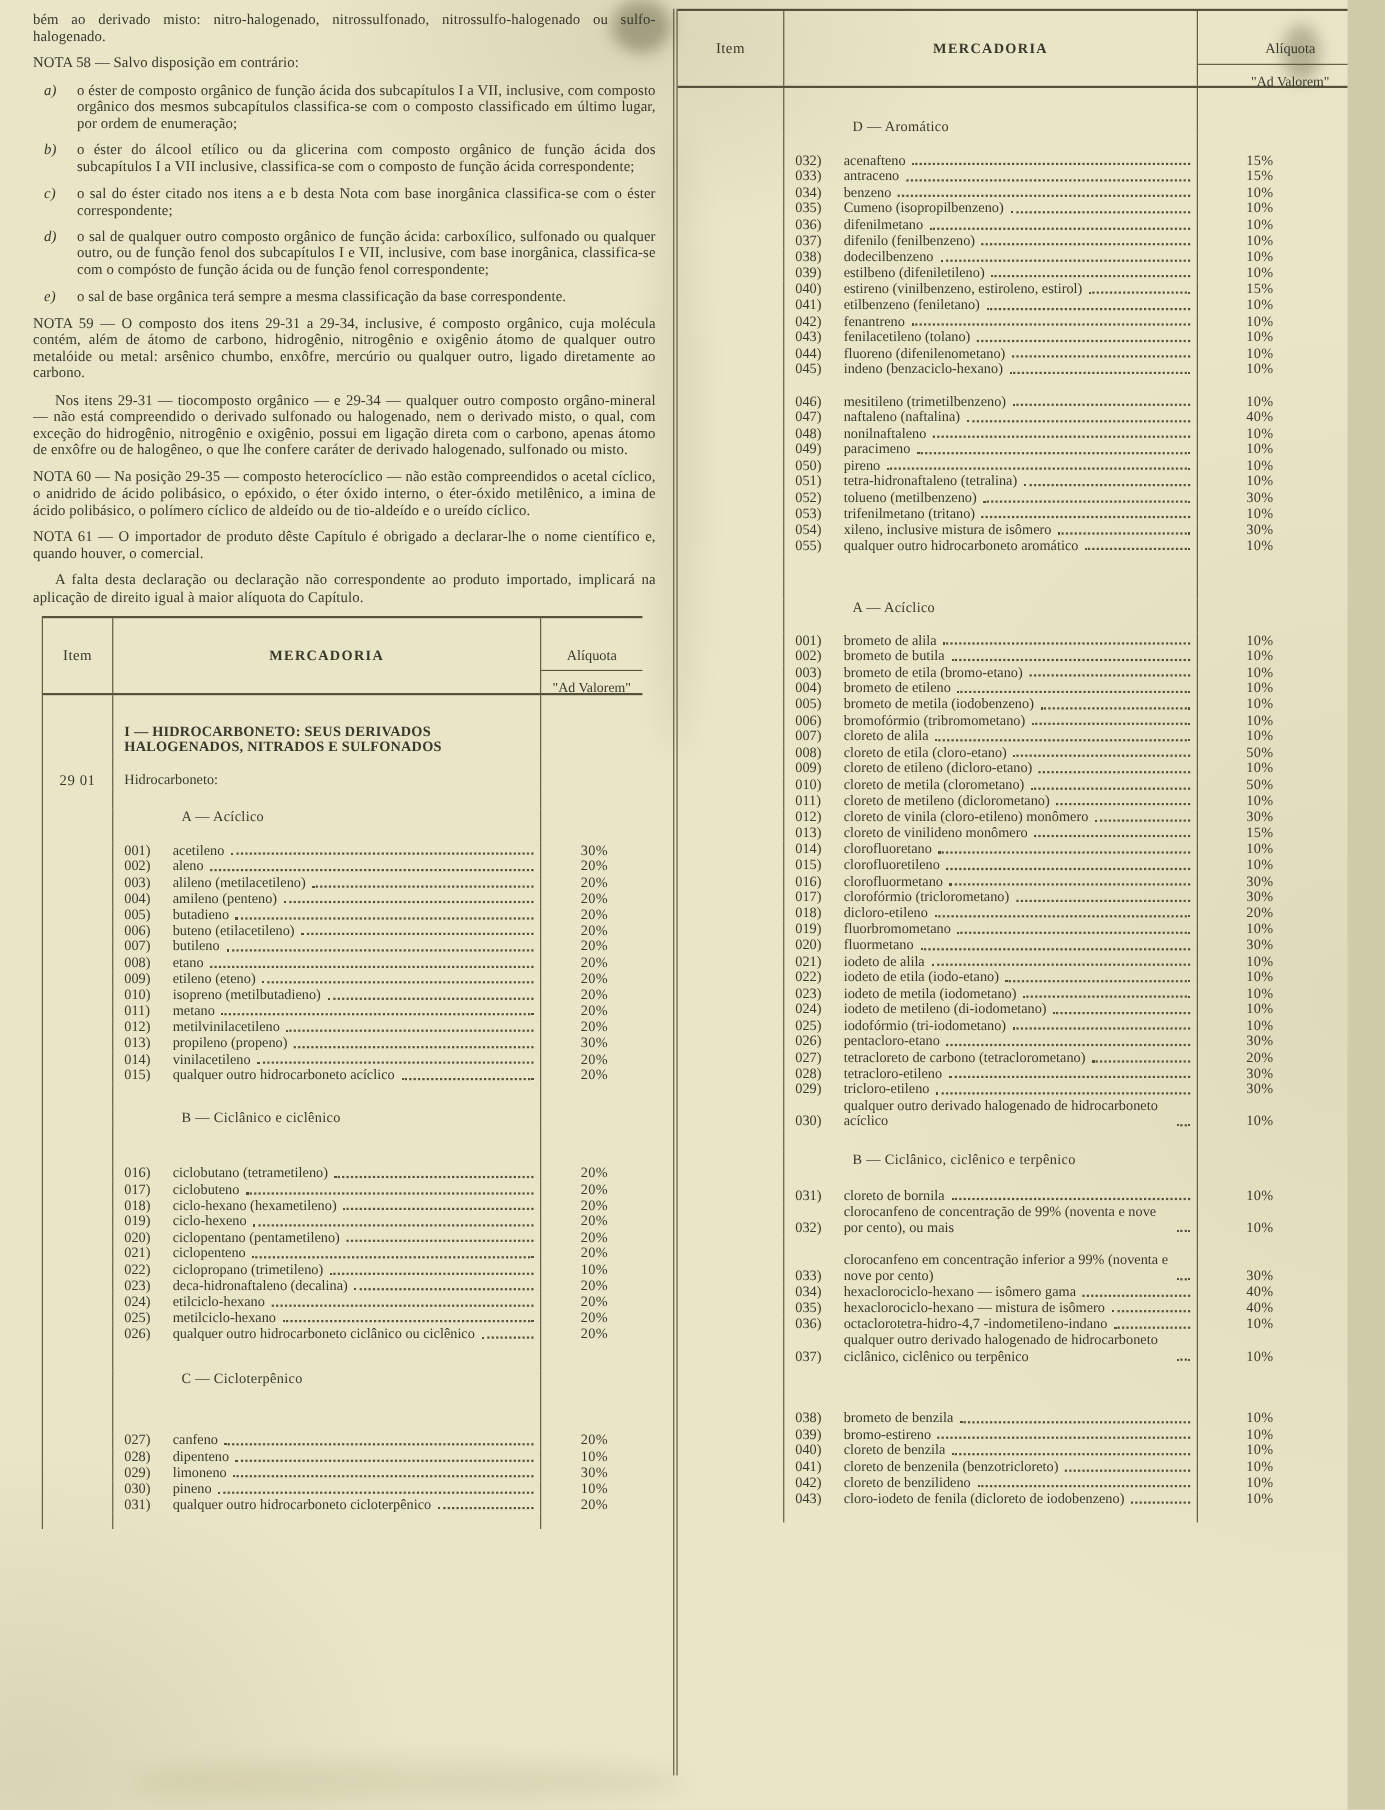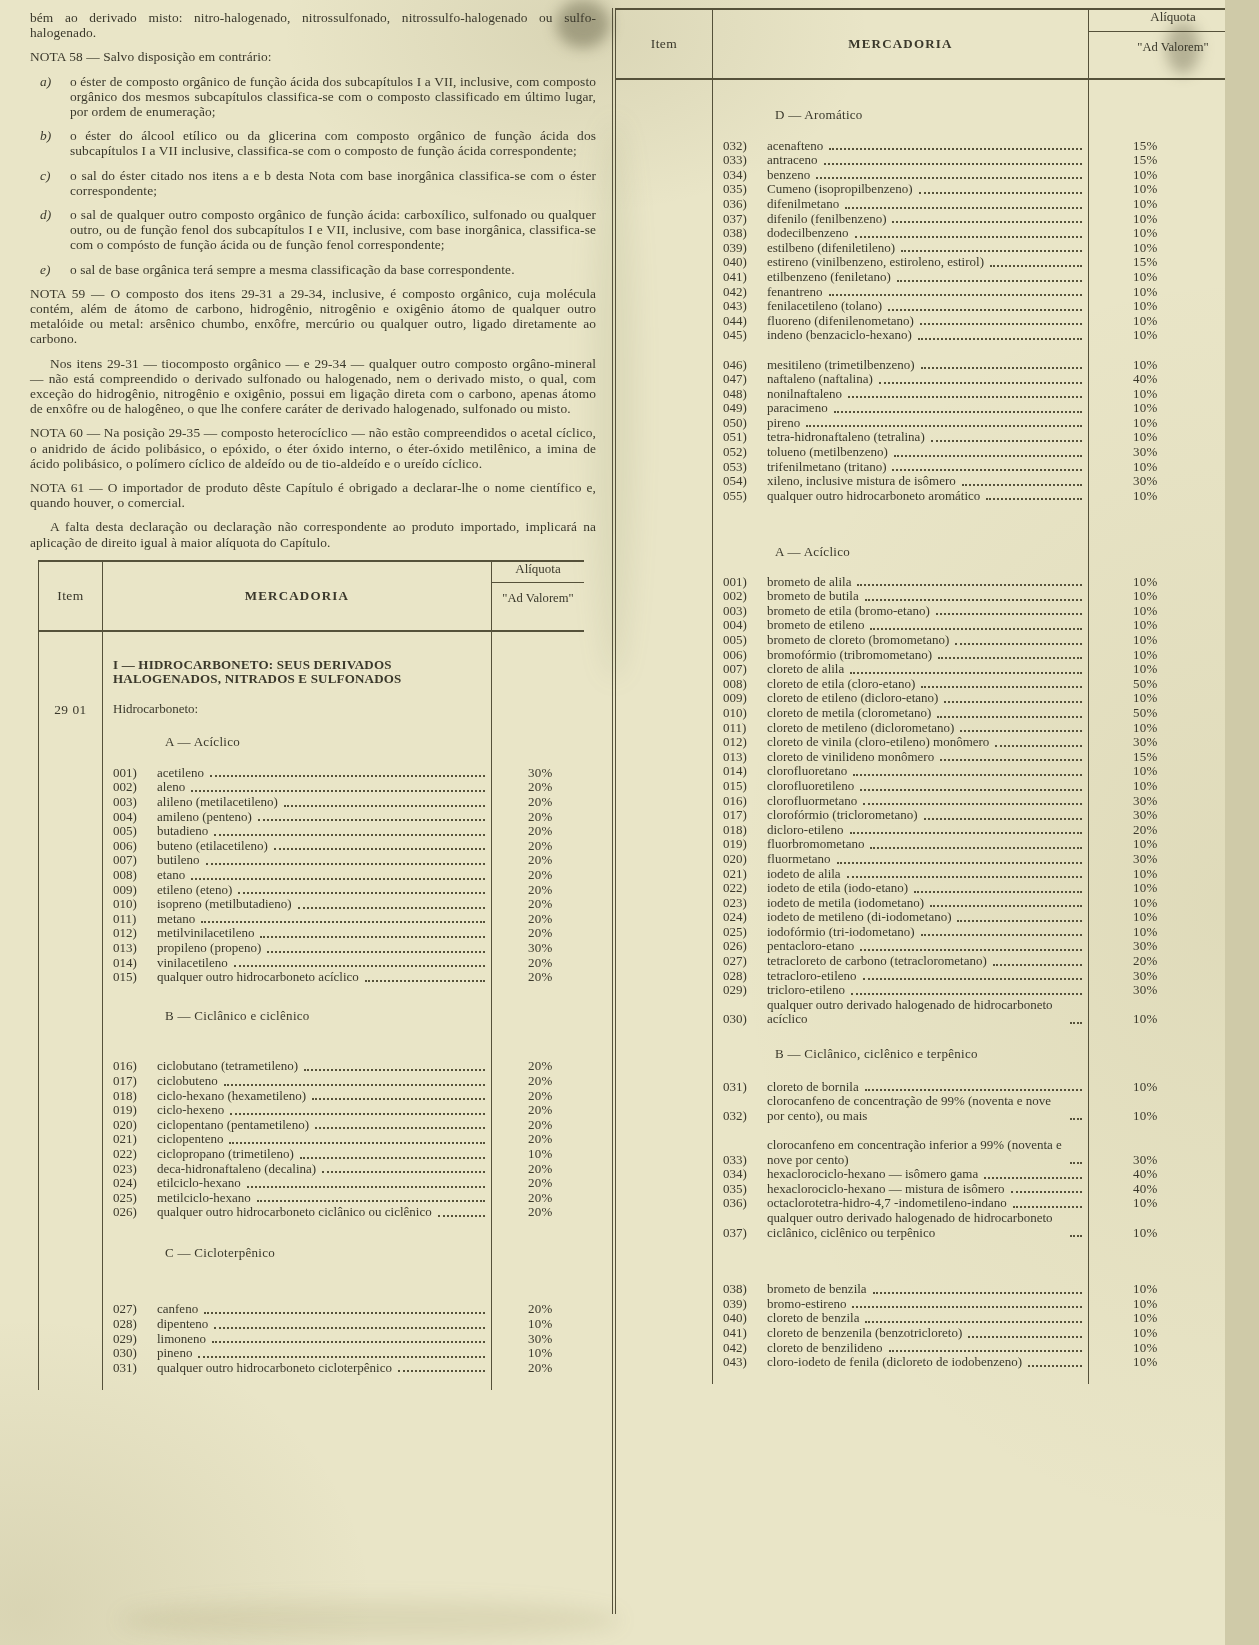--- a/index.html
+++ b/index.html
@@ -48,21 +48,21 @@
   .cell{min-height:1px;}
   .ci{flex:none;width:64px;border-right:1.5px solid var(--rule);display:flex;justify-content:center;}
   .cm{flex:1;border-right:1.5px solid var(--rule);padding-left:10px;padding-right:4px;}
   .cr{flex:none;width:92px;padding-left:36px;display:flex;align-items:flex-end;}
   .right .ci{width:97px;}
   .right .cr{width:168px;padding-left:44px;}
 
   .thead .ci{align-items:center;font-weight:normal;letter-spacing:.4px;font-size:13.5px;}
   .thead .cm{display:flex;align-items:center;justify-content:center;font-weight:bold;letter-spacing:1.2px;font-size:13px;padding:0;font-family:Liberation Serif, serif;}
   .thead .cr{flex-direction:column;align-items:stretch;padding:0;}
-  .ha{display:block;text-align:center;padding:0 4px 6px;border-bottom:1.5px solid var(--rule);font-size:13px;}
+  .ha{display:block;text-align:center;padding:27px 4px 6px;border-bottom:1.5px solid var(--rule);font-size:13px;}
   .hb{display:block;text-align:center;padding:8px 2px;font-size:12.6px;}
 
   .trow{display:flex;align-items:stretch;min-height:14.6px;}
   .pcode,.ptext,.grp,.sec{display:block;}
   .pcode{padding-top:1px;font-size:13.4px;letter-spacing:.5px;}
   .grp{font-weight:bold;max-width:358px;letter-spacing:.2px;}
   .sec{margin-left:52px;letter-spacing:.3px;}
   .iline{display:flex;align-items:flex-end;}
   .inum{flex:none;width:44px;}
   .itext{flex:0 1 auto;}
@@ -1039,21 +1039,21 @@
             </div>
             <div class="cell cr">
               <span class="rate">10%</span>
             </div>
           </div>
           <div class="trow t-item">
             <div class="cell ci"></div>
             <div class="cell cm">
               <div class="iline">
                 <span class="inum">005)</span>
-                <span class="itext">brometo de cloreto (bromometano)</span>
+                <span class="itext">brometo de metila (iodobenzeno)</span>
                 <span class="dots"></span>
               </div>
             </div>
             <div class="cell cr">
               <span class="rate">10%</span>
             </div>
           </div>
           <div class="trow t-item">
             <div class="cell ci"></div>
             <div class="cell cm">

